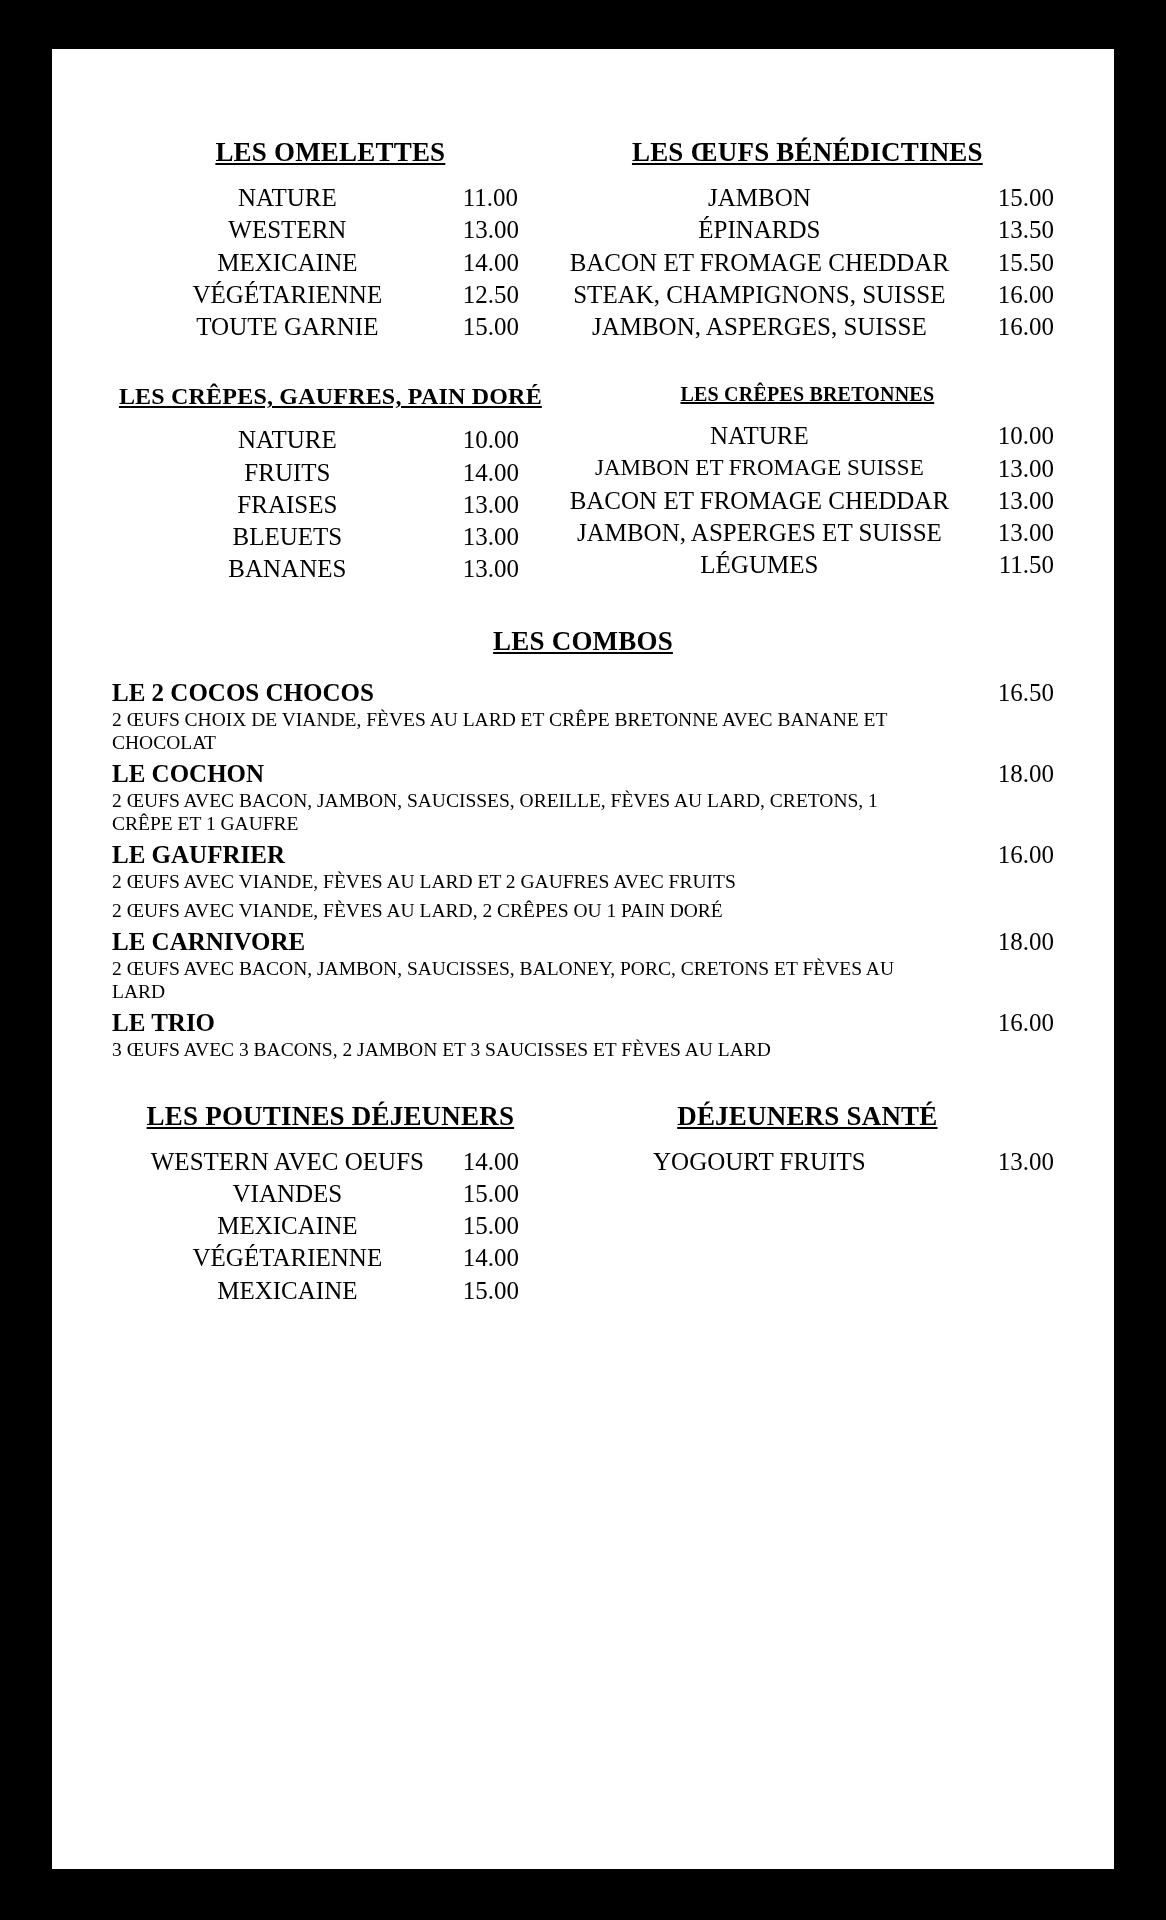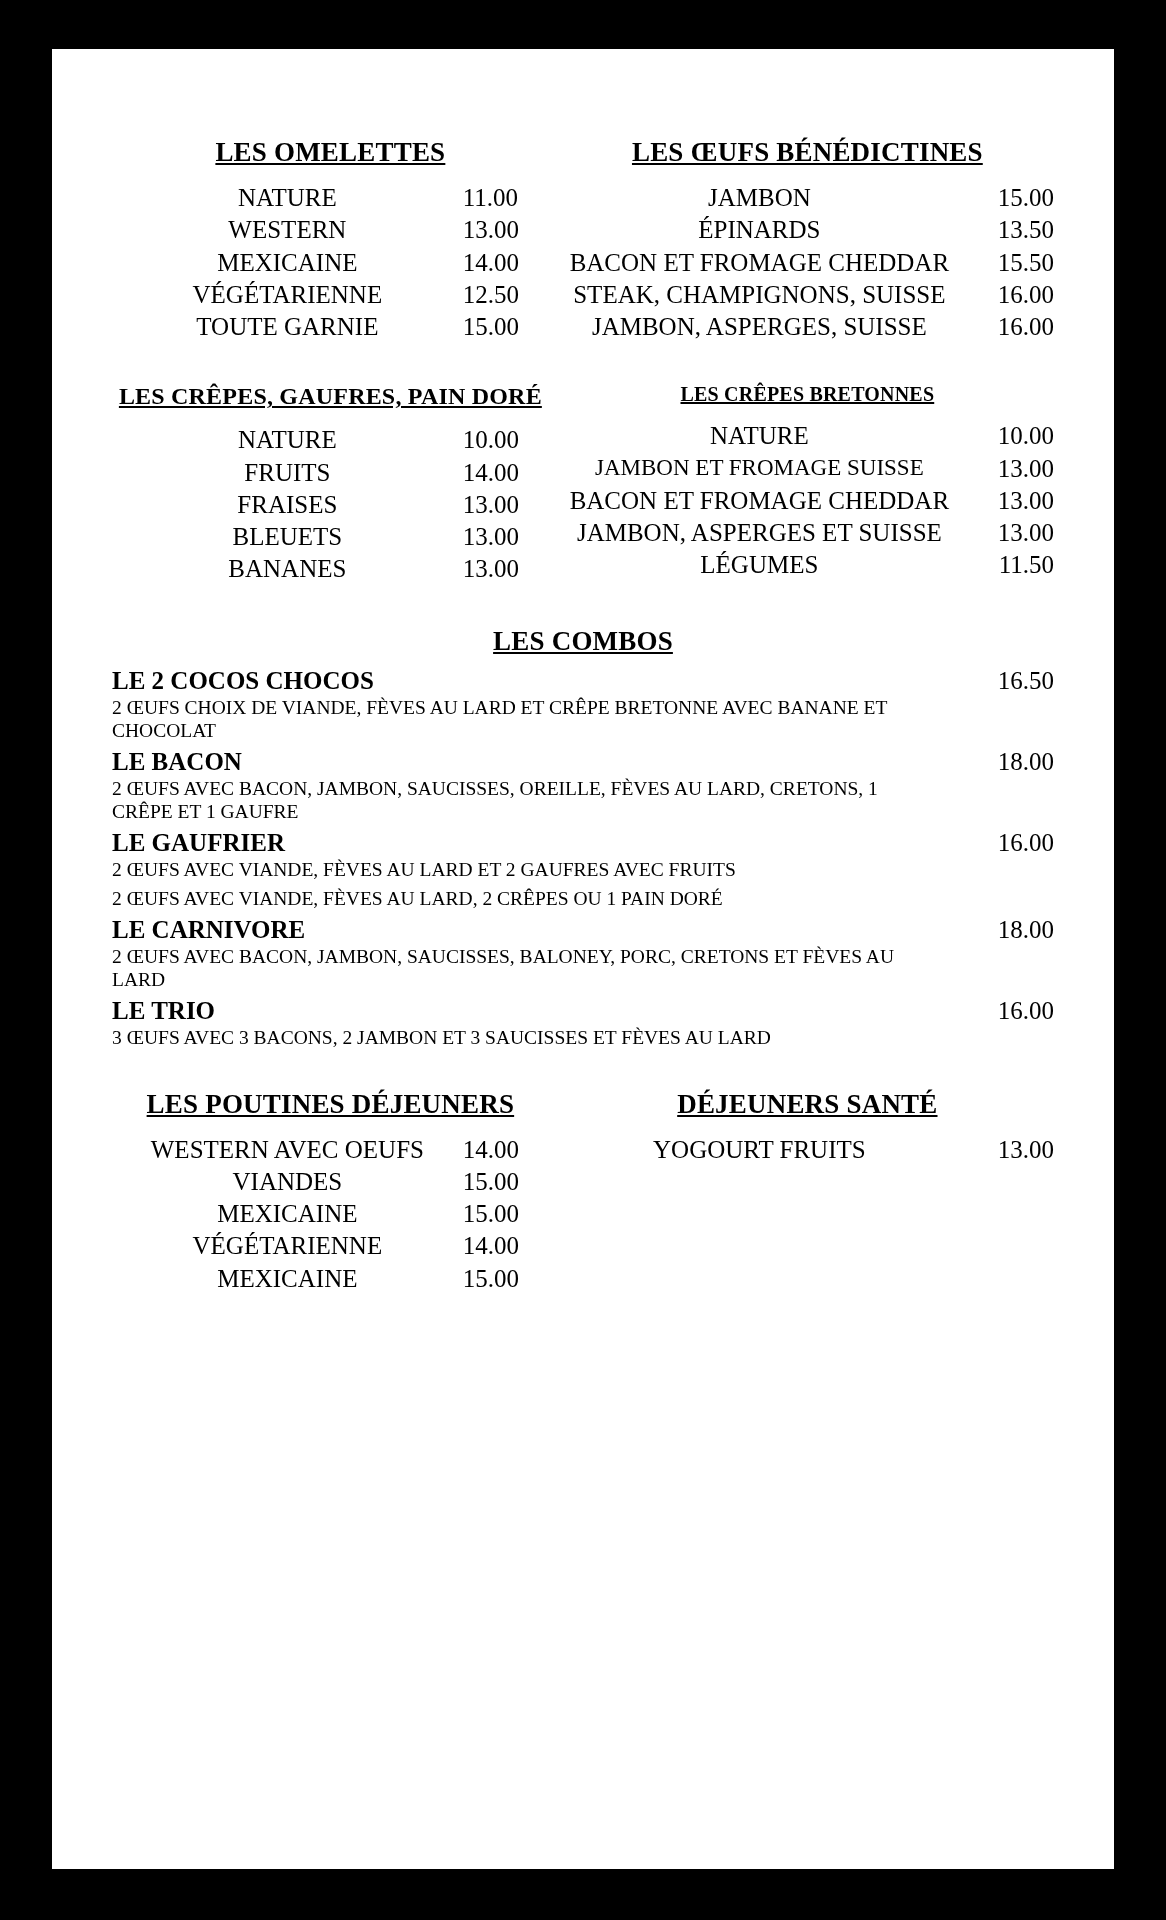--- a/index.html
+++ b/index.html
@@ -97,21 +97,21 @@
   td.pr {
     text-align: left;
     width: 86px;
     white-space: nowrap;
   }
   
   .pr-right td.pr { text-align: right; width: 96px; }
 
   
   .combos-wrap {
-    margin-top: 10px;
+    margin-top: 22px;
   }
   .combo {
     position: relative;
     margin-top: 6px;
   }
   .combo-head {
     display: flex;
     align-items: baseline;
     justify-content: space-between;
   }
@@ -269,21 +269,21 @@
             <div class="combo">
               <div class="combo-head">
                 <span class="combo-name">LE 2 COCOS CHOCOS</span>
                 <span class="combo-price">16.50</span>
               </div>
               <div class="combo-desc">2 ŒUFS CHOIX DE VIANDE, FÈVES AU LARD ET CRÊPE BRETONNE AVEC BANANE ET CHOCOLAT</div>
             </div>
 
             <div class="combo">
               <div class="combo-head">
-                <span class="combo-name">LE BACON</span>
+                <span class="combo-name">LE COCHON</span>
                 <span class="combo-price">18.00</span>
               </div>
               <div class="combo-desc">2 ŒUFS AVEC BACON, JAMBON, SAUCISSES, OREILLE, FÈVES AU LARD, CRETONS, 1 CRÊPE ET 1 GAUFRE</div>
             </div>
 
             <div class="combo">
               <div class="combo-head">
                 <span class="combo-name">LE GAUFRIER</span>
                 <span class="combo-price">16.00</span>
               </div>

